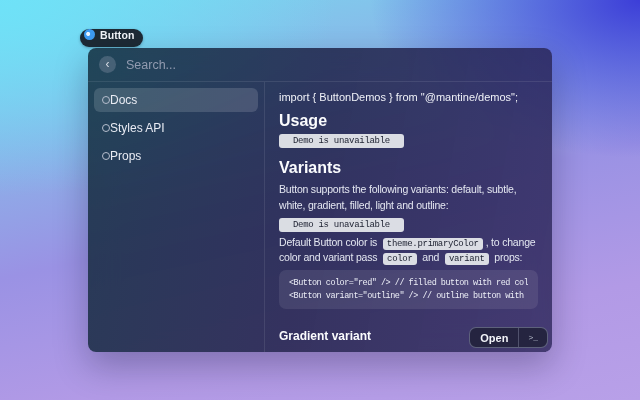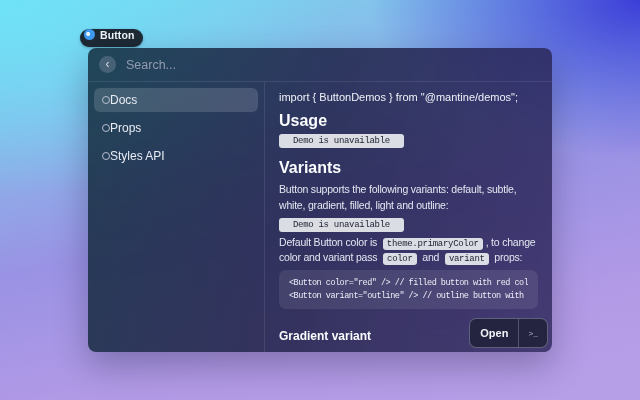--- a/index.html
+++ b/index.html
@@ -82,21 +82,21 @@
     margin-top:5px; padding:7px 10px; border-radius:7px;
     background:rgba(255,255,255,0.085);
   }
   .code-line {
     font-family:"Liberation Mono", monospace; font-size:8.5px; letter-spacing:-0.5px;
     line-height:12.5px; color:#eceef6; white-space:pre; overflow:hidden;
   }
 
   
   .open-btn {
-    position:absolute; right:4px; bottom:4px; height:30px;
+    position:absolute; right:4px; bottom:4px; height:21px;
     display:flex; align-items:center; cursor:pointer;
     background:rgba(33,34,58,0.88); border:1px solid rgba(165,170,195,0.45);
     border-radius:7px; padding:0;
   }
   .open-btn .open-label { color:#f3f4f9; font-size:11px; font-weight:bold; padding:0 10px; }
   .open-btn .vdiv { width:1px; align-self:stretch; background:rgba(165,170,195,0.35); }
   .open-btn .shortcut {
     color:#b9bfcf; font-family:"Liberation Mono", monospace; font-size:8px; padding:0 9px; letter-spacing:0;
   }
 </style>
@@ -121,25 +121,25 @@
 
     <div class="modal-body">
 
       <div class="sidebar">
         <div class="nav-item active">
           <span class="ring"></span>
           <span>Docs</span>
         </div>
         <div class="nav-item">
           <span class="ring"></span>
-          <span>Props</span>
+          <span>Styles API</span>
         </div>
         <div class="nav-item">
           <span class="ring"></span>
-          <span>Styles API</span>
+          <span>Props</span>
         </div>
       </div>
 
       <div class="content">
         <div class="import-line">import { ButtonDemos } from "@mantine/demos";</div>
 
         <div class="h2">Usage</div>
         <span class="chip">Demo is unavailable</span>
 
         <div class="h2" style="margin-top:12px;">Variants</div>

